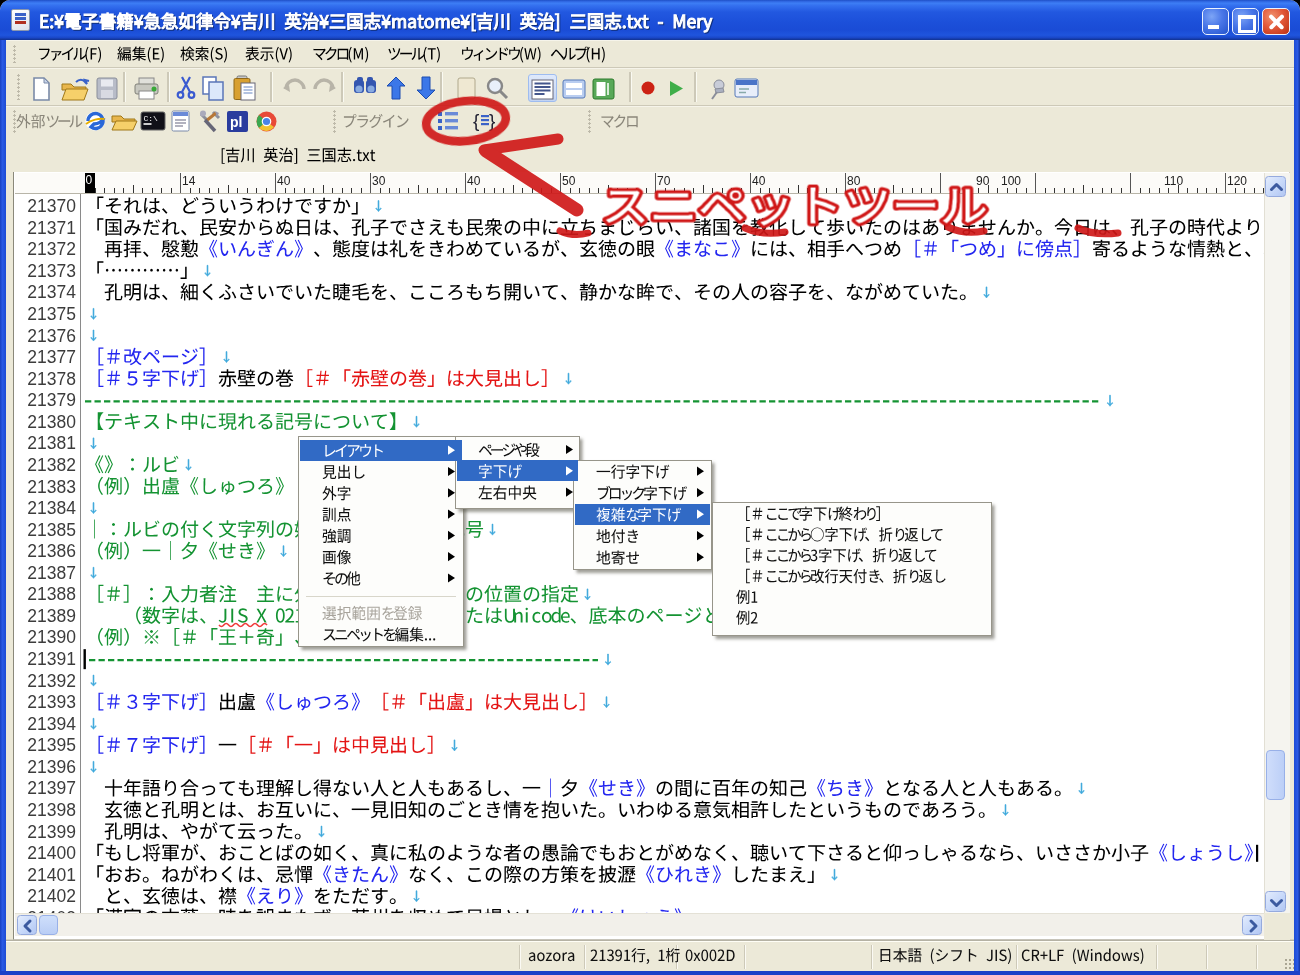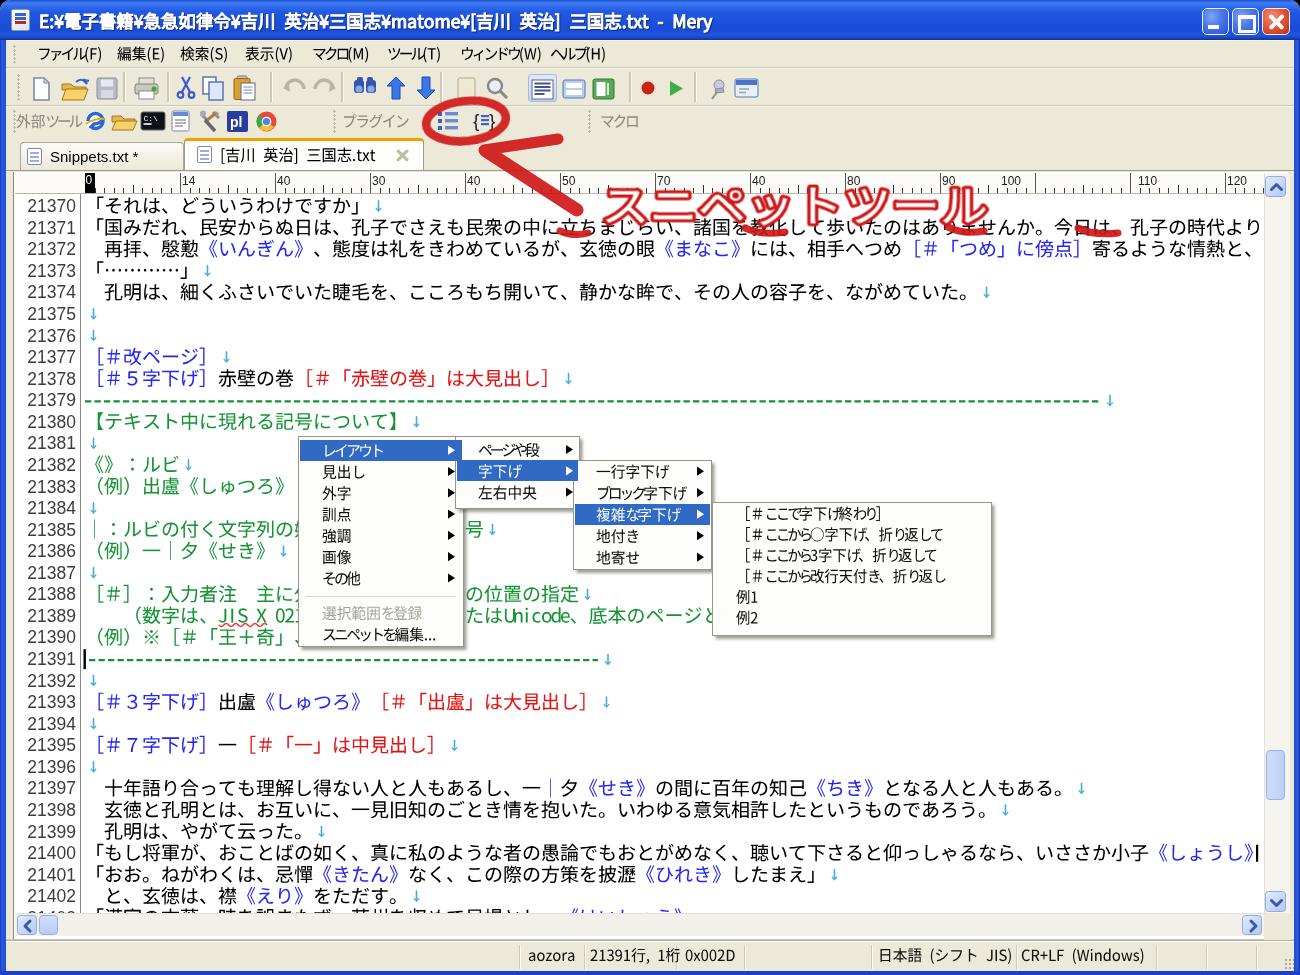--- a/index.html
+++ b/index.html
@@ -233,31 +233,20 @@
           <text x="0" y="17" font-size="19" fill="#223" font-family="Liberation Sans,sans-serif">{</text>
           <text x="16" y="17" font-size="19" fill="#223" font-family="Liberation Sans,sans-serif">}</text>
           <g fill="#3a62c8">
             <rect x="8" y="5" width="8" height="2.2"></rect>
             <rect x="8" y="9" width="8" height="2.2"></rect>
             <rect x="8" y="13" width="8" height="2.2"></rect>
           </g>
         </g>
  </svg>
 </div>
-<div id="tabbar" class="abs">
- <div class="bline"></div>
- <div id="tab1">
-        <div class="dico" style="left:6px;top:5px"></div>
-        <div class="lbl">Snippets.txt *</div>
-      </div>
- <div id="tab2">
-        <div class="dico" style="left:12px;top:5px"></div>
-        <div id="tclose" style="left:210px"></div>
-      </div>
-</div>
 <div id="edframe" class="abs"></div>
 <div id="ruler" class="abs">
       <div class="gl" style="left:70px"></div>
       <div class="rnum" style="left:72px">0</div>
       <div class="gl" style="left:165px"></div>
       <div class="rnum" style="left:167px">14</div>
       <div class="gl" style="left:260px"></div>
       <div class="rnum" style="left:262px">40</div>
       <div class="gl" style="left:355px"></div>
       <div class="rnum" style="left:357px">30</div>
@@ -265,25 +254,25 @@
       <div class="rnum" style="left:452px">40</div>
       <div class="gl" style="left:545px"></div>
       <div class="rnum" style="left:547px">50</div>
       <div class="gl" style="left:640px"></div>
       <div class="rnum" style="left:642px">70</div>
       <div class="gl" style="left:735px"></div>
       <div class="rnum" style="left:737px">40</div>
       <div class="gl" style="left:830px"></div>
       <div class="rnum" style="left:832px">80</div>
       <div class="gl" style="left:925px"></div>
-      <div class="rnum" style="left:927px">90</div>
+      <div class="rnum" style="left:961px">90</div>
       <div class="gl" style="left:1020px"></div>
       <div class="rnum" style="left:986px">100</div>
       <div class="gl" style="left:1115px"></div>
-      <div class="rnum" style="left:1123px">110</div>
+      <div class="rnum" style="left:1149px">110</div>
       <div class="gl" style="left:1210px"></div>
       <div class="rnum" style="left:1212px">120</div>
       <div class="tick" style="left:79.5px"></div>
       <div class="tick" style="left:89px"></div>
       <div class="tick" style="left:98.5px"></div>
       <div class="tick" style="left:108px"></div>
       <div class="tick5" style="left:117.5px"></div>
       <div class="tick" style="left:127px"></div>
       <div class="tick" style="left:136.5px"></div>
       <div class="tick" style="left:146px"></div>

